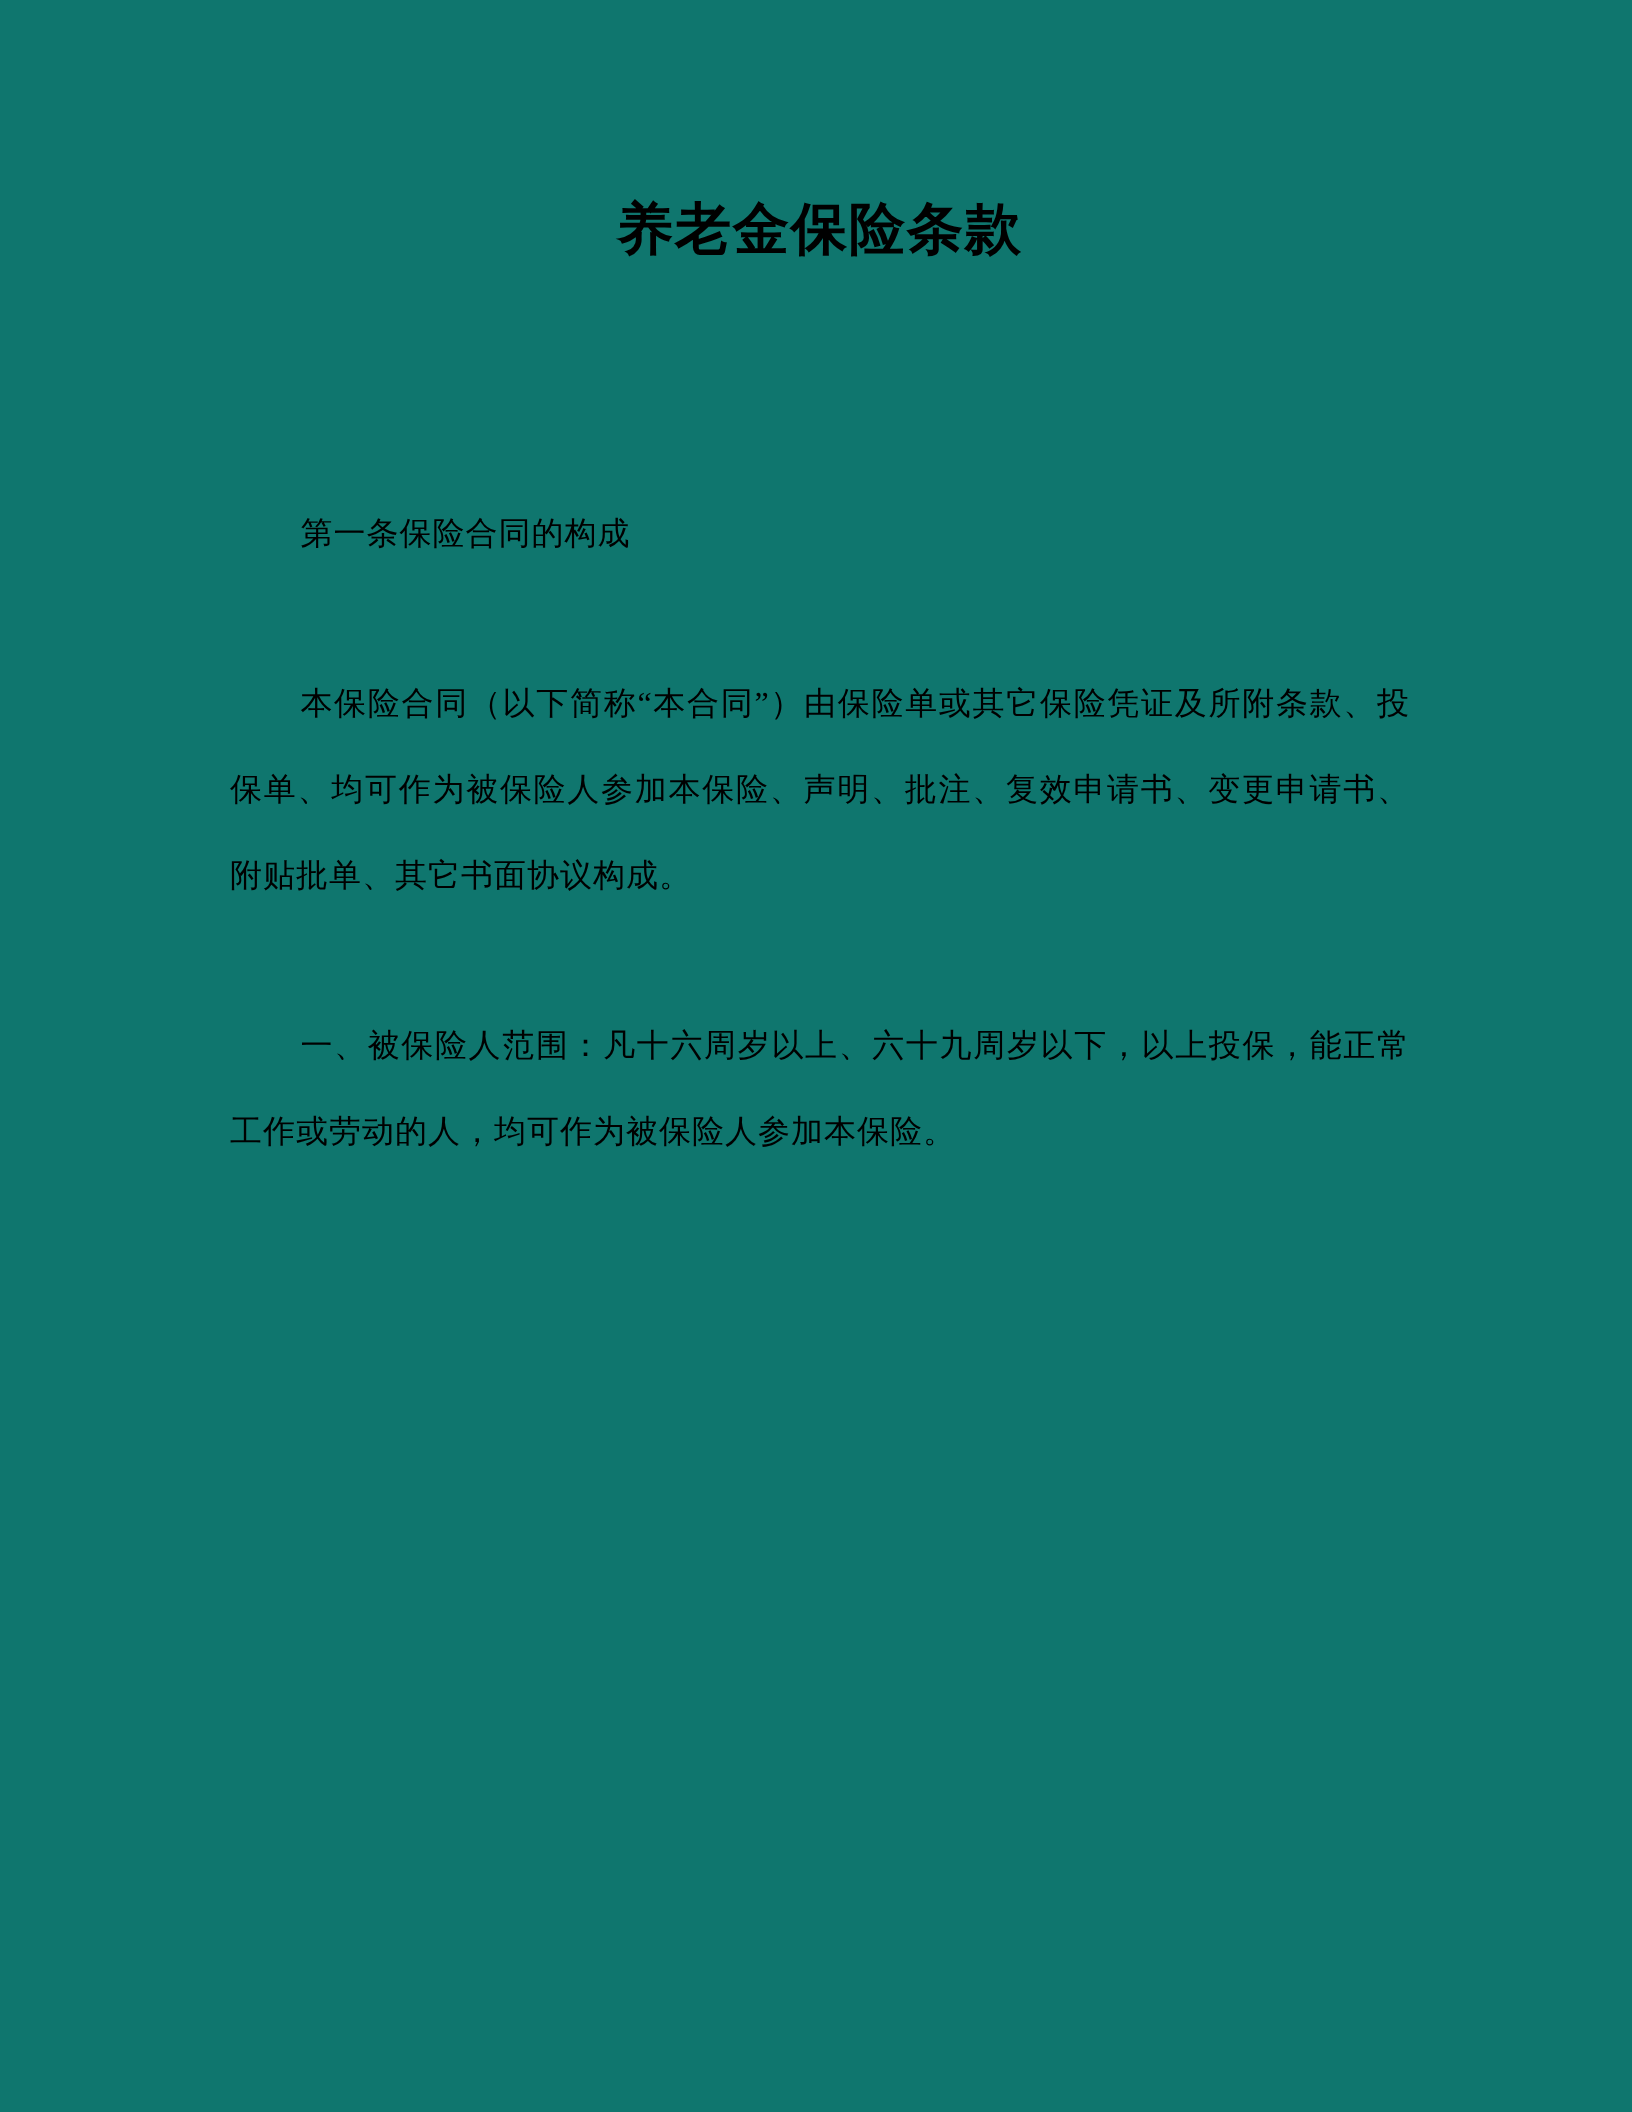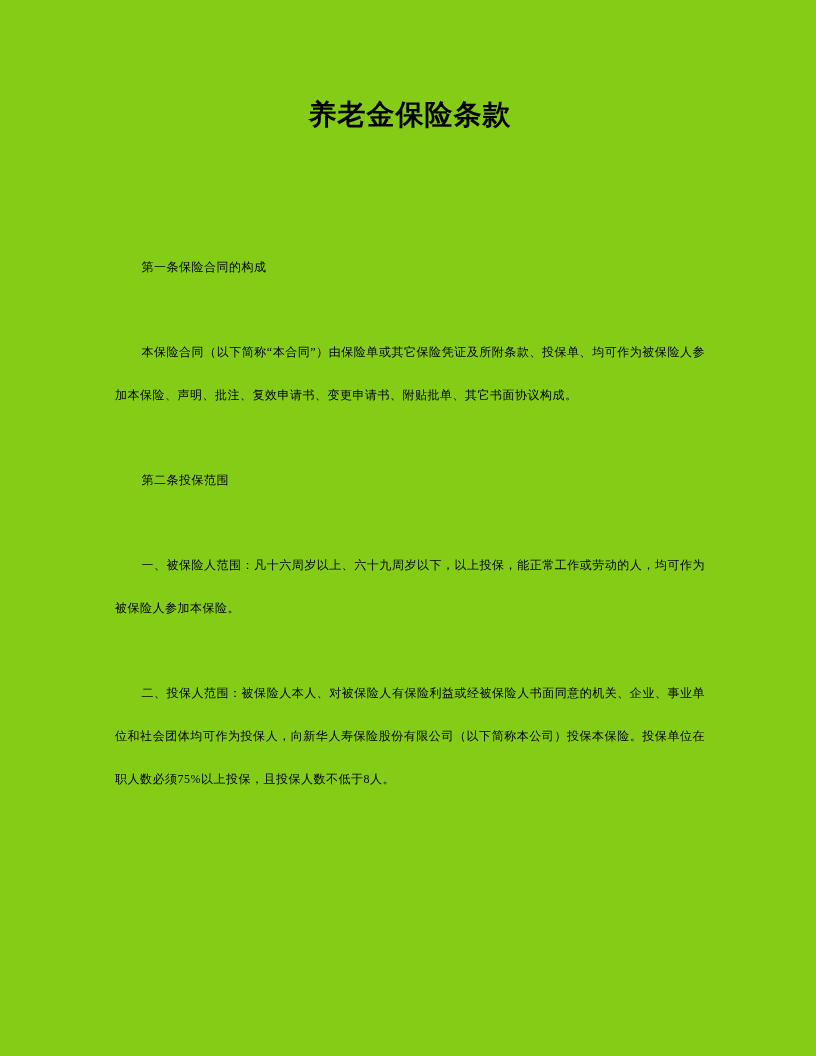--- a/index.html
+++ b/index.html
@@ -4,41 +4,41 @@
   <style>
     html, body {
       margin: 0;
       padding: 0;
       background: #ffffff;
     }
     .page {
       position: relative;
       width: 816px;
       height: 1056px;
-      background: #84cc16;
+      background: #0f766e;
       box-sizing: border-box;
       padding: 96px 111px 40px 115px;
       color: #000000;
       font-family: "Liberation Serif", "DejaVu Serif", serif;
       overflow: hidden;
     }
     .doc-title {
       margin: 0 0 112px 0;
       text-align: center;
       font-size: 28px;
       font-weight: bold;
       letter-spacing: 1px;
       font-family: "Liberation Sans", "DejaVu Sans", sans-serif;
     }
     .doc-body {
       width: 590px;
     }
     .para {
       margin: 0 0 42px 0;
-      font-size: 12px;
+      font-size: 16px;
       line-height: 43px;
       letter-spacing: 0.5px;
       text-indent: 2.2em;
       text-align: justify;
       text-justify: inter-ideograph;
       word-break: break-all;
     }
     .para.heading {
       text-align: left;
     }
@@ -47,20 +47,18 @@
 <body>
 
 <div class="page">
   <h1 class="doc-title">养老金保险条款</h1>
 
   <div class="doc-body">
     <p class="para heading">第一条保险合同的构成</p>
 
     <p class="para">本保险合同（以下简称“本合同”）由保险单或其它保险凭证及所附条款、投保单、均可作为被保险人参加本保险、声明、批注、复效申请书、变更申请书、附贴批单、其它书面协议构成。</p>
 
-    <p class="para heading">第二条投保范围</p>
 
     <p class="para">一、被保险人范围：凡十六周岁以上、六十九周岁以下，以上投保，能正常工作或劳动的人，均可作为被保险人参加本保险。</p>
 
-    <p class="para">二、投保人范围：被保险人本人、对被保险人有保险利益或经被保险人书面同意的机关、企业、事业单位和社会团体均可作为投保人，向新华人寿保险股份有限公司（以下简称本公司）投保本保险。投保单位在职人数必须75%以上投保，且投保人数不低于8人。</p>
 
   </div>
 </div>
 
 </body></html>

